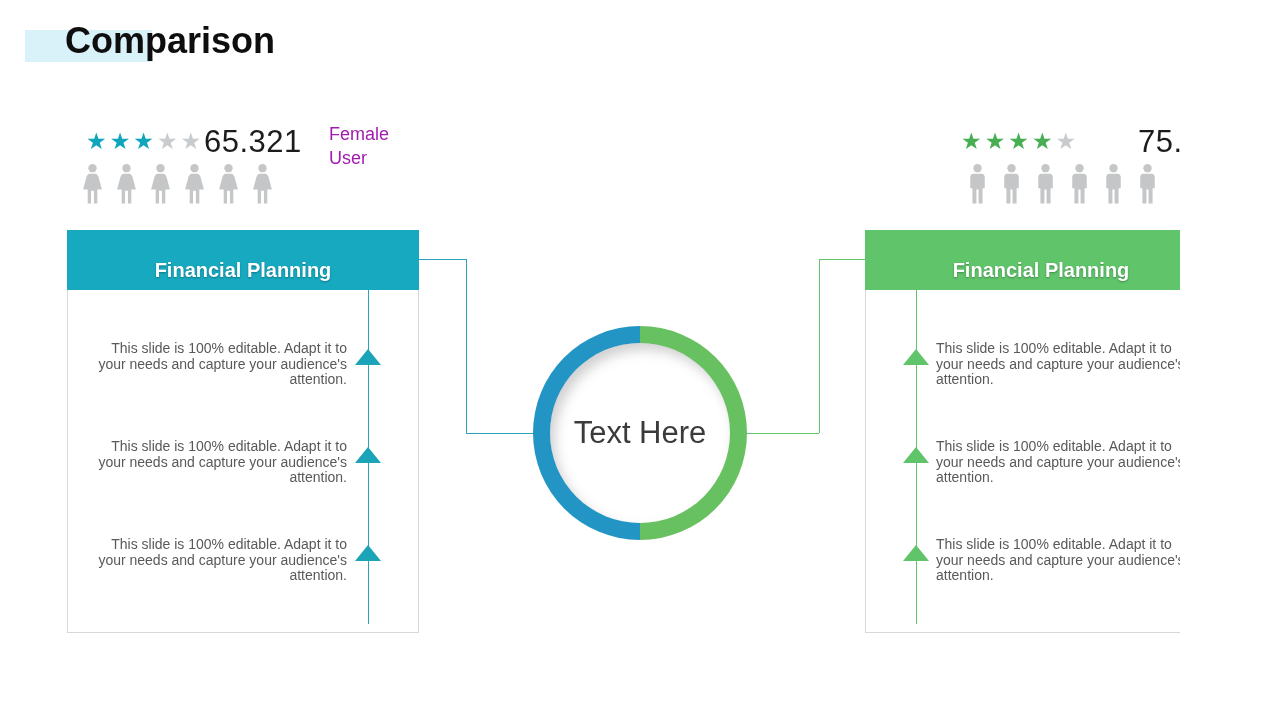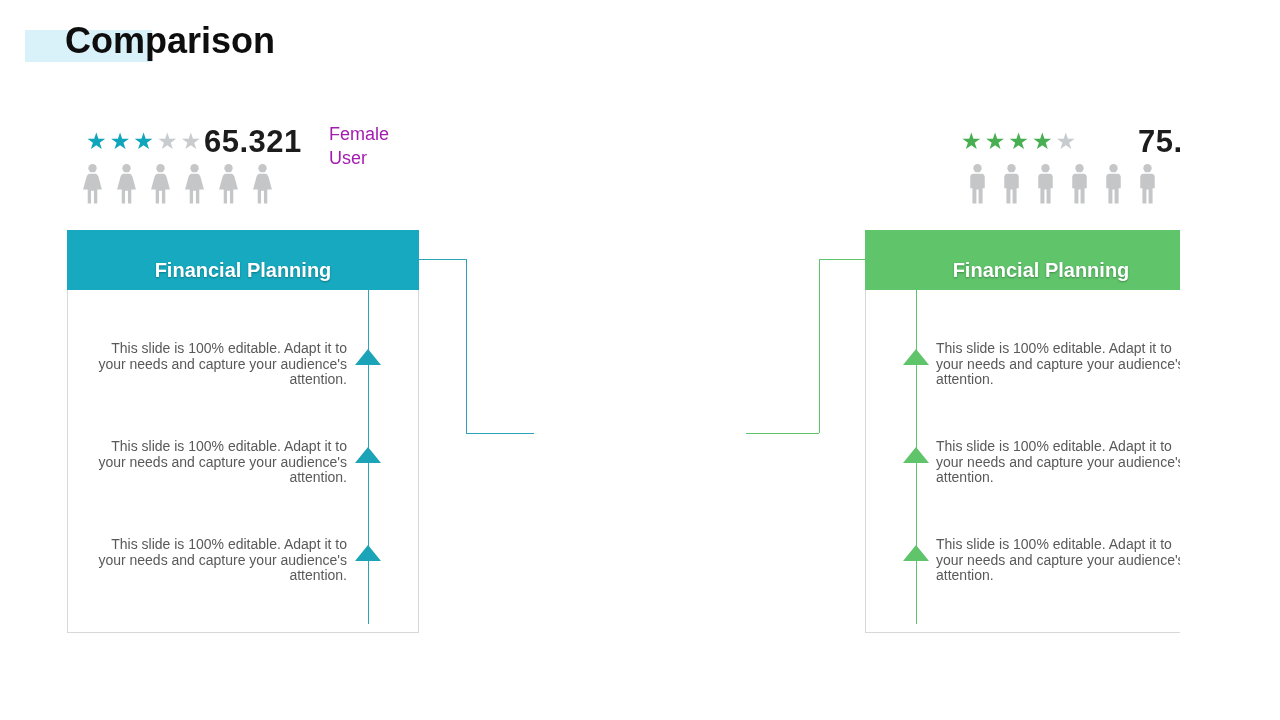--- a/index.html
+++ b/index.html
@@ -18,21 +18,21 @@
   .slide-title { left: 65px; top: 20px; font-size: 36px; font-weight: 600; color: #0e0e0e; }
 
   
   .stars { display: flex; gap: 3px; font-size: 23px; line-height: 23px; }
   .star::before { content: "★"; }
   .stars-left { left: 86px; top: 130px; }
   .stars-right { left: 961px; top: 130px; }
   .star.teal { color: #0fa5ba; }
   .star.green { color: #47ae52; }
   .star.empty { color: #c9ccce; }
-  .rating-number { font-size: 31px; font-weight: bold; color: #1c1c1c; letter-spacing: 0.5px; }
+  .rating-number { font-size: 31px; font-weight: normal; color: #1c1c1c; letter-spacing: 0.5px; }
   .num-left { left: 204px; top: 124px; }
   .num-right { left: 1138px; top: 124px; }
   .rating-label { font-size: 18px; line-height: 24px; color: #a21caf; margin-left: 41px; }
   .label-left { left: 288px; top: 122px; }
   .label-right { left: 1161px; top: 122px; }
   .people { display: flex; gap: 5px; }
   .people-left { left: 78px; top: 162px; }
   .people-right { left: 963px; top: 162px; }
   .person-svg { width: 29px; height: 45px; fill: #c4c6c8; }
 
@@ -213,16 +213,21 @@
   <div class="abs tri tri-green t2"></div>
   <div class="abs tri tri-green t3"></div>
 
   <div class="abs conn lc-h1"></div>
   <div class="abs conn lc-v"></div>
   <div class="abs conn lc-h2"></div>
   <div class="abs conn green rc-h1"></div>
   <div class="abs conn green rc-v"></div>
   <div class="abs conn green rc-h2"></div>
 
+  <div class="abs hub-ring">
+    <div class="hub-inner">
+      <span class="hub-label">Text Here</span>
+    </div>
+  </div>
 
   <div class="abs page-number">71</div>
 
 </div>
 
 </body></html>

